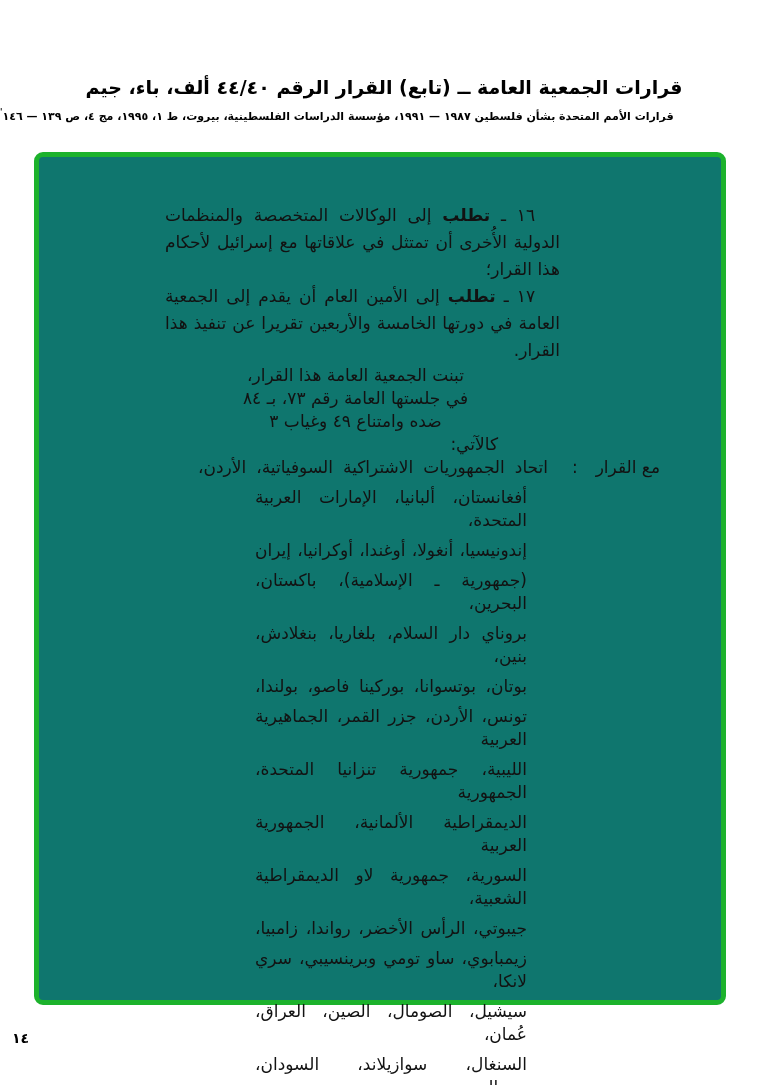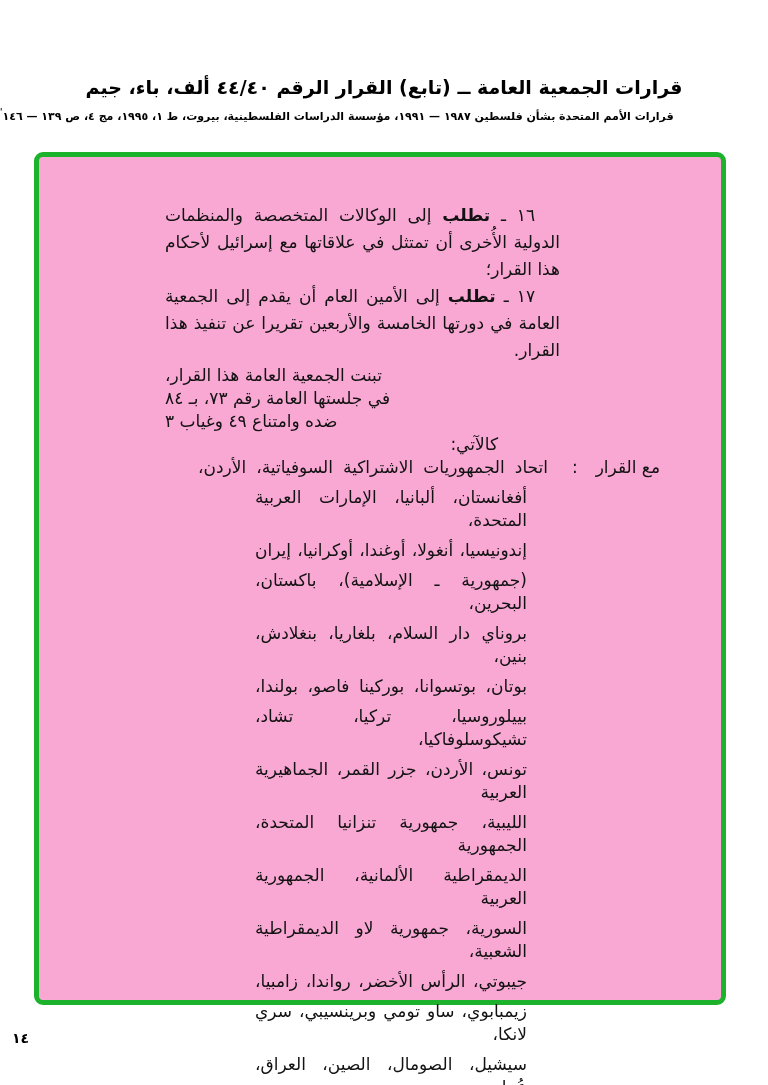--- a/index.html
+++ b/index.html
@@ -22,37 +22,37 @@
     text-align:left;direction:rtl;
     font-size:11px;font-weight:bold;color:#000;
     white-space:nowrap;
   }
   .hdr-src sup{font-size:8px;}
   .frame{
     position:absolute;left:34px;top:152px;
     width:682px;height:843px;
     border:5px solid #1CB22C;
     border-radius:9px;
-    background:#f9a8d4;
+    background:#0f766e;
   }
   .col{
     position:absolute;top:45px;right:161px;width:395px;
     direction:rtl;
     font-size:17px;color:#121212;
   }
   .para{
     margin:0;
     text-align:justify;
     text-indent:25px;
     line-height:27px;
   }
   .para b{font-weight:bold;}
   .vote-line{
     line-height:23px;
-    text-align:left;
+    text-align:center;
     padding-right:14px;
   }
   .vote-tail{
     line-height:23px;
     text-align:right;
     padding-right:62px;
   }
   .favour-row{
     display:flex;
     margin-right:-100px;
@@ -116,21 +116,20 @@
         </div>
         <div class="favour-first">اتحاد الجمهوريات الاشتراكية السوفياتية، الأردن،</div>
       </div>
 
       <div class="countries">
           <div class="country-line">أفغانستان، ألبانيا، الإمارات العربية المتحدة،</div>
           <div class="country-line">إندونيسيا، أنغولا، أوغندا، أوكرانيا، إيران</div>
           <div class="country-line">(جمهورية ـ الإسلامية)، باكستان، البحرين،</div>
           <div class="country-line">بروناي دار السلام، بلغاريا، بنغلادش، بنين،</div>
           <div class="country-line">بوتان، بوتسوانا، بوركينا فاصو، بولندا،</div>
-          <div class="country-line">بييلوروسيا، تركيا، تشاد، تشيكوسلوفاكيا،</div>
           <div class="country-line">تونس، الأردن، جزر القمر، الجماهيرية العربية</div>
           <div class="country-line">الليبية، جمهورية تنزانيا المتحدة، الجمهورية</div>
           <div class="country-line">الديمقراطية الألمانية، الجمهورية العربية</div>
           <div class="country-line">السورية، جمهورية لاو الديمقراطية الشعبية،</div>
           <div class="country-line">جيبوتي، الرأس الأخضر، رواندا، زامبيا،</div>
           <div class="country-line">زيمبابوي، ساو تومي وبرينسيبي، سري لانكا،</div>
           <div class="country-line">سيشيل، الصومال، الصين، العراق، عُمان،</div>
           <div class="country-line">السنغال، سوازيلاند، السودان، سيراليون،</div>
           <div class="country-line">غابون، غامبيا، غانا، غواتيمالا، غيانا، غينيا،</div>
         </div>

